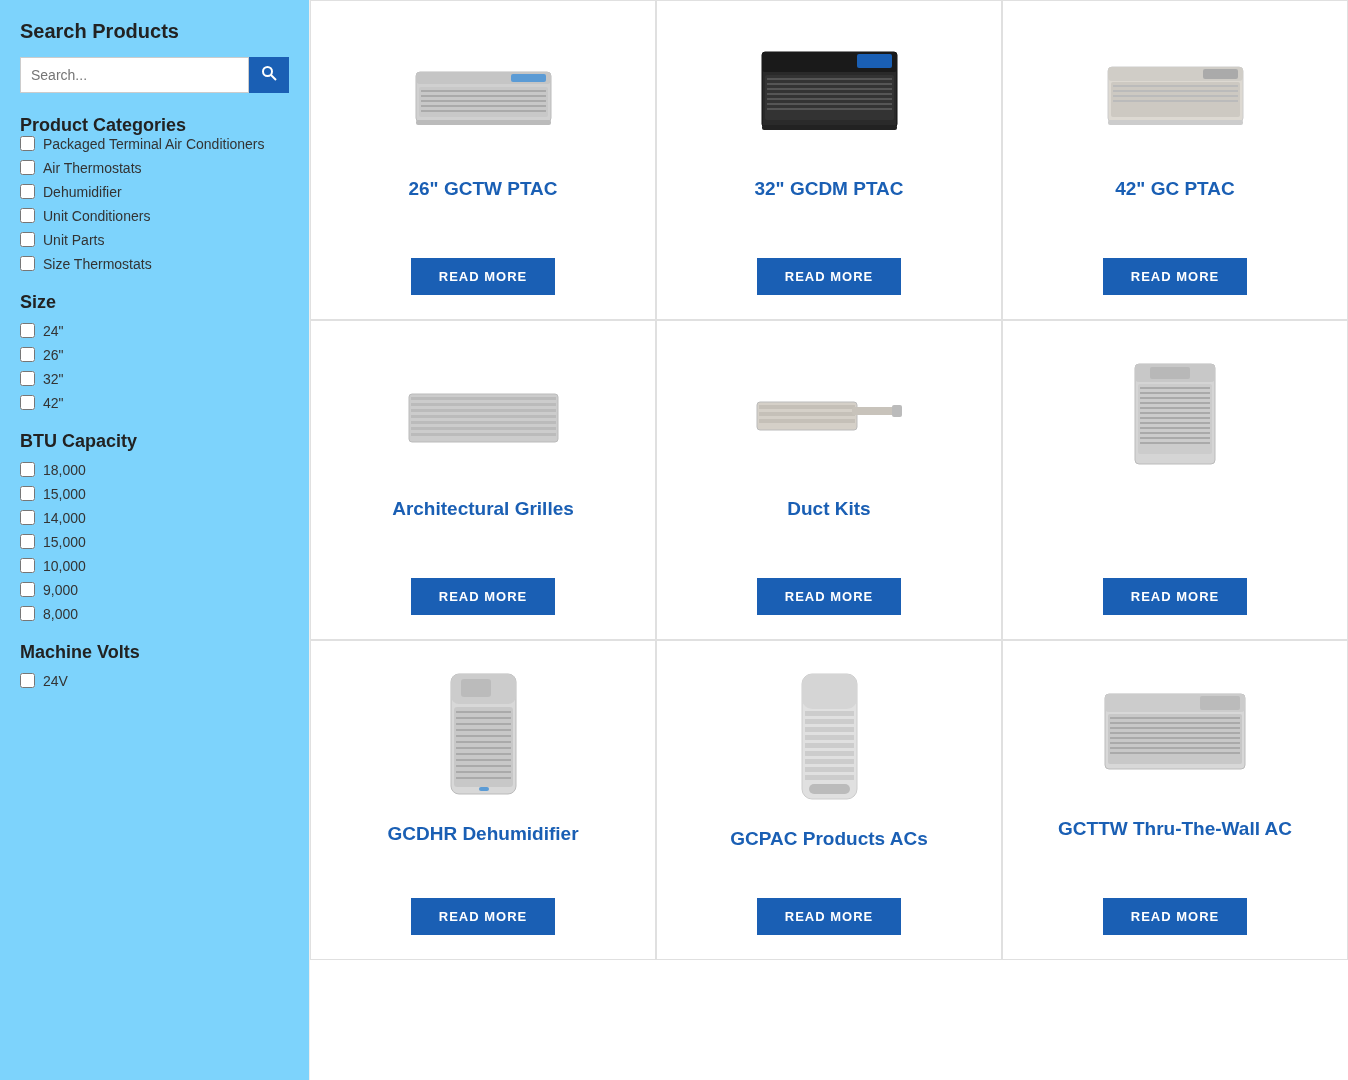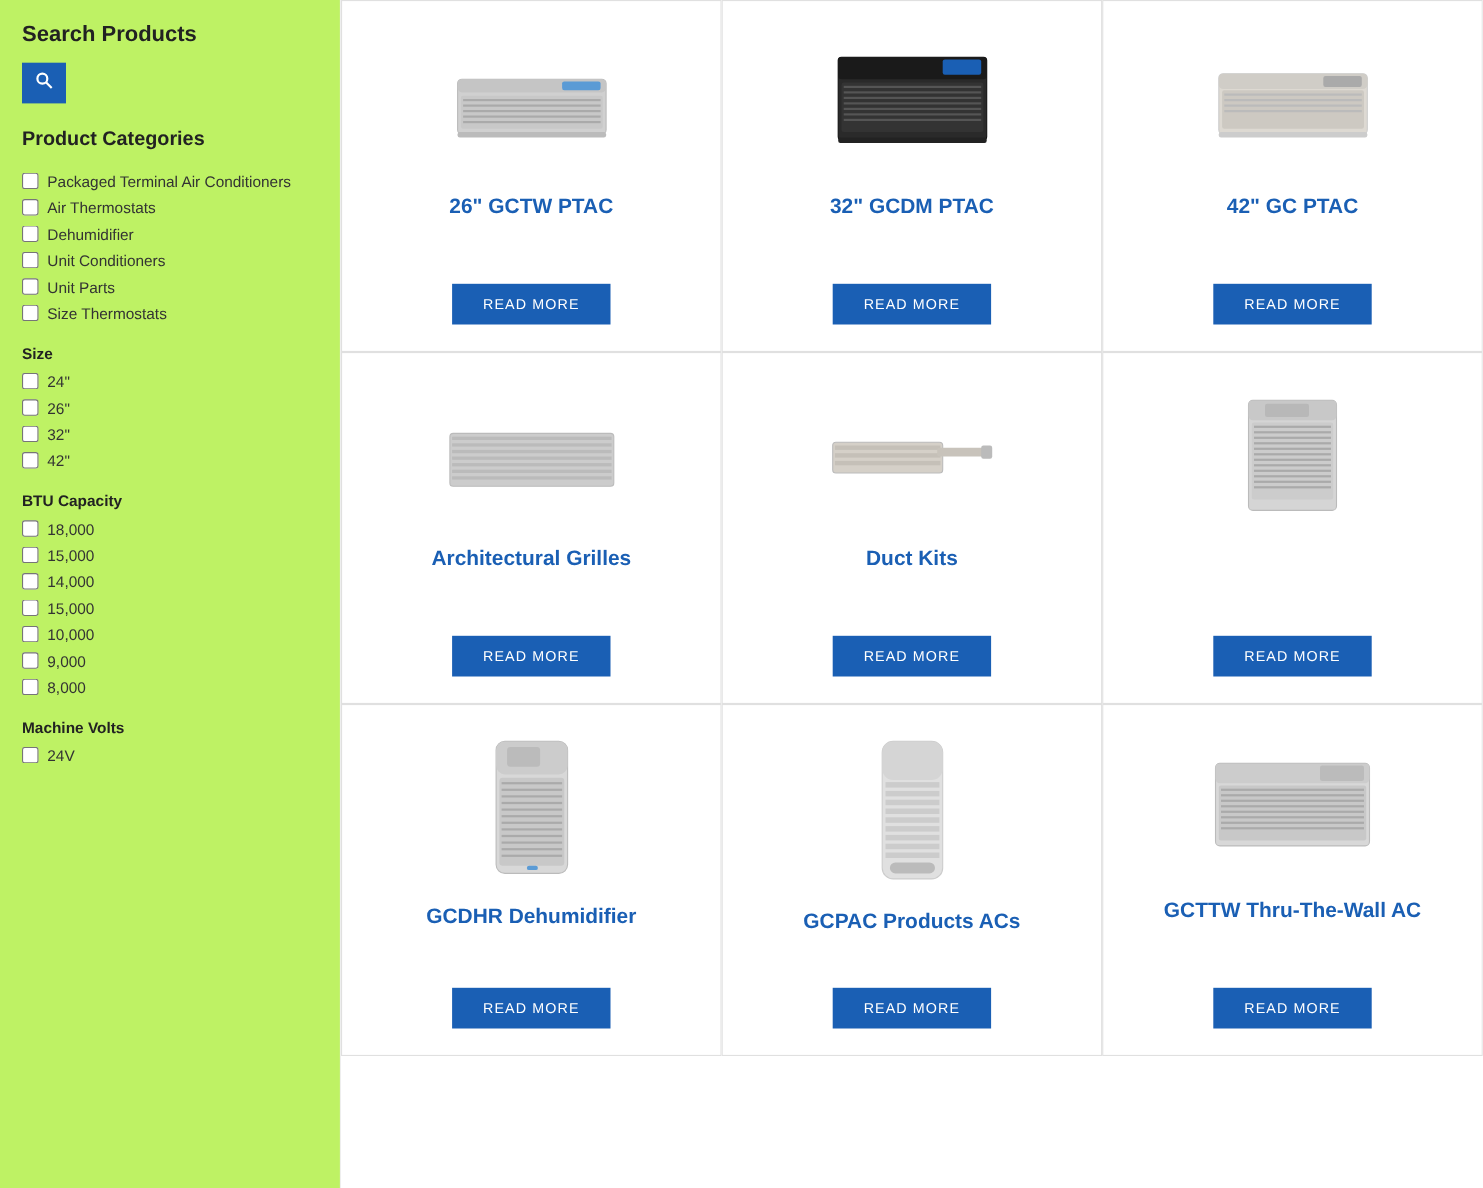--- a/index.html
+++ b/index.html
@@ -6,21 +6,21 @@
     body { font-family: Arial, sans-serif; background: #fff; color: #333; }
 
     .layout { display: flex; min-height: 100vh; }
 
     
     .sidebar {
       width: 310px;
       min-width: 310px;
       padding: 20px 20px;
       border-right: 1px solid #eee;
-      background: #bef264;
+      background: #7dd3fc;
     }
     .sidebar-section-title {
       font-size: 20px;
       font-weight: bold;
       margin-bottom: 14px;
       color: #222;
     }
     .search-row {
       display: flex;
       margin-bottom: 22px;
@@ -36,38 +36,38 @@
       background: #1a5fb4;
       color: #fff;
       border: none;
       padding: 8px 12px;
       cursor: pointer;
       font-size: 16px;
     }
     .sidebar-category-title {
       font-size: 18px;
       font-weight: bold;
-      margin-bottom: 20px;
+      margin-bottom: 0;
       color: #222;
     }
     .checkbox-list { list-style: none; margin-bottom: 20px; }
     .checkbox-list li {
       display: flex;
       margin-bottom: 8px;
       font-size: 14px;
       color: #333;
     }
     .checkbox-list li input[type="checkbox"] {
       margin-right: 8px;
       width: 15px;
       height: 15px;
       accent-color: #1a5fb4;
     }
     .filter-section-title {
-      font-size: 14px;
+      font-size: 18px;
       font-weight: bold;
       margin: 10px 0 10px 0;
       color: #222;
     }
 
     
     .main-content {
       flex: 1;
       padding: 0 0 20px 0;
     }
@@ -100,35 +100,36 @@
       text-align: center;
       margin-bottom: 18px;
       line-height: 1.3;
     }
     .read-more-btn {
       background: #1a5fb4;
       color: #fff;
       border: none;
       padding: 11px 28px;
       font-size: 13px;
-      font-weight: normal;
+      font-weight: bold;
       letter-spacing: 1px;
       cursor: pointer;
       text-transform: uppercase;
       margin-top: auto;
     }
   </style>
 </head>
 <body>
 
 <div class="layout">
 
   <aside class="sidebar">
     <div class="sidebar-section-title">Search Products</div>
     <div class="search-row">
+      <input class="search-input" type="text" placeholder="Search..." style="">
       <button class="search-btn">
         <svg width="16" height="16" viewBox="0 0 16 16" fill="white">
           <circle cx="6.5" cy="6.5" r="4.5" stroke="white" stroke-width="2" fill="none"></circle>
           <line x1="10" y1="10" x2="15" y2="15" stroke="white" stroke-width="2"></line>
         </svg>
       </button>
     </div>
 
     <div class="sidebar-category-title">Product Categories</div>
     <ul class="checkbox-list" id="categories-list">

